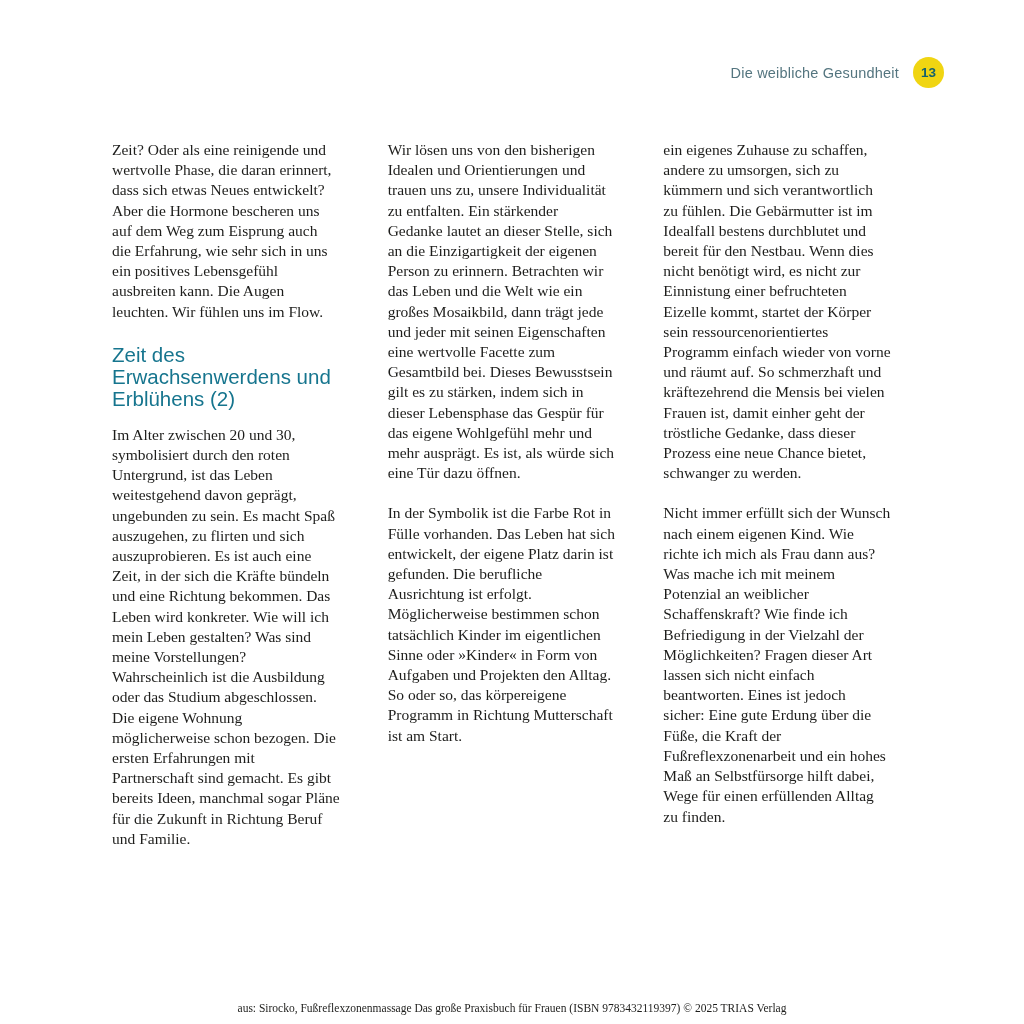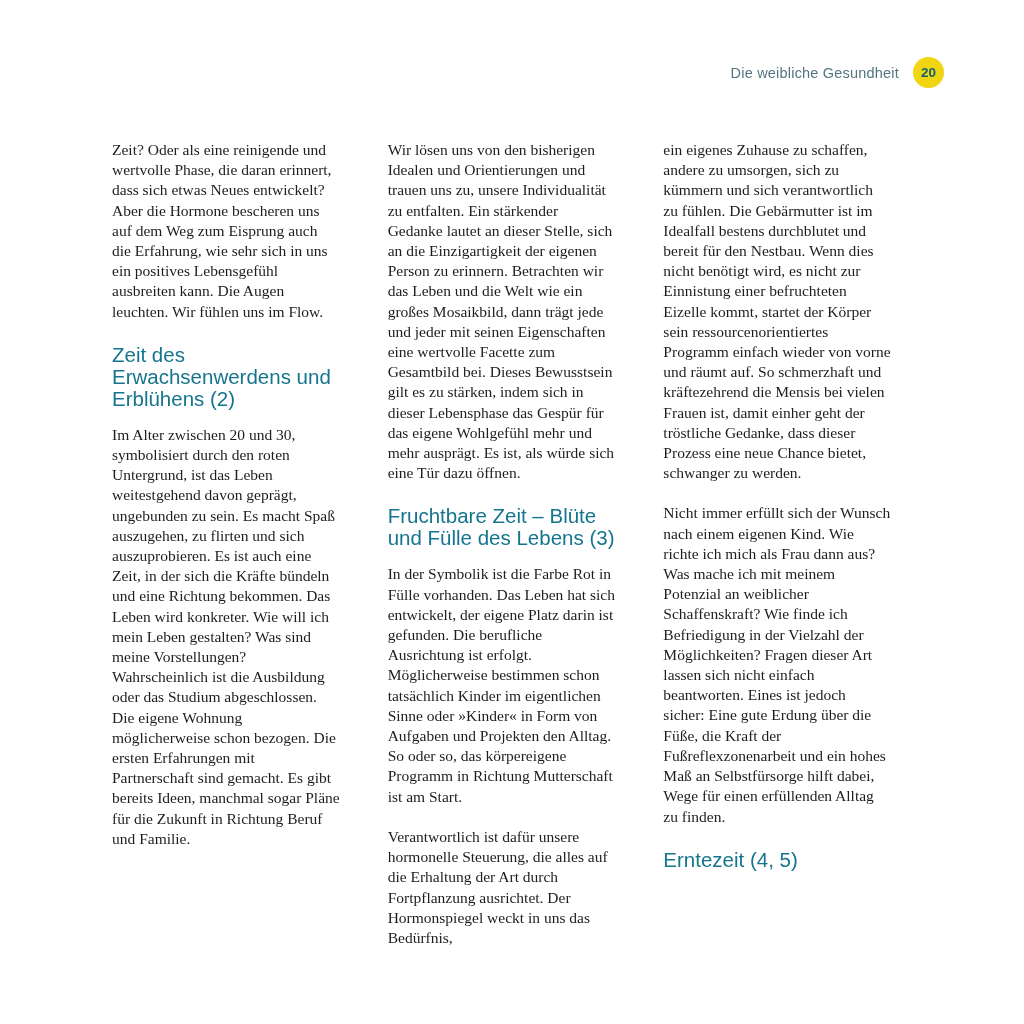--- a/index.html
+++ b/index.html
@@ -68,41 +68,41 @@
   }
 </style>
 </head>
 <body>
 
 <div class="page">
 
   <header class="header">
     <span class="running-title">Die weibliche Gesundheit</span>
     <span class="page-badge">
-      <span>20</span>
+      <span>13</span>
     </span>
   </header>
 
   <main class="content">
 
     <section class="col">
       <p>Zeit? Oder als eine reinigende und wertvolle Phase, die daran erinnert, dass sich etwas Neues entwickelt? Aber die Hormone bescheren uns auf dem Weg zum Eisprung auch die Erfahrung, wie sehr sich in uns ein positives Lebensgefühl ausbreiten kann. Die Augen leuchten. Wir fühlen uns im Flow.</p>
       <h2>Zeit des Erwachsenwerdens und Erblühens (2)</h2>
       <p>Im Alter zwischen 20 und 30, symbolisiert durch den roten Untergrund, ist das Leben weitestgehend davon geprägt, ungebunden zu sein. Es macht Spaß auszugehen, zu flirten und sich auszuprobieren. Es ist auch eine Zeit, in der sich die Kräfte bündeln und eine Richtung bekommen. Das Leben wird konkreter. Wie will ich mein Leben gestalten? Was sind meine Vorstellungen? Wahrscheinlich ist die Ausbildung oder das Studium abgeschlossen. Die eigene Wohnung möglicherweise schon bezogen. Die ersten Erfahrungen mit Partnerschaft sind gemacht. Es gibt bereits Ideen, manchmal sogar Pläne für die Zukunft in Richtung Beruf und Familie.</p>
     </section>
 
     <section class="col">
       <p>Wir lösen uns von den bisherigen Idealen und Orientierungen und trauen uns zu, unsere Individualität zu entfalten. Ein stärkender Gedanke lautet an dieser Stelle, sich an die Einzigartigkeit der eigenen Person zu erinnern. Betrachten wir das Leben und die Welt wie ein großes Mosaikbild, dann trägt jede und jeder mit seinen Eigenschaften eine wertvolle Facette zum Gesamtbild bei. Dieses Bewusstsein gilt es zu stärken, indem sich in dieser Lebensphase das Gespür für das eigene Wohlgefühl mehr und mehr ausprägt. Es ist, als würde sich eine Tür dazu öffnen.</p>
-      <h2>Fruchtbare Zeit – Blüte und Fülle des Lebens (3)</h2>
       <p>In der Symbolik ist die Farbe Rot in Fülle vorhanden. Das Leben hat sich entwickelt, der eigene Platz darin ist gefunden. Die berufliche Ausrichtung ist erfolgt. Möglicherweise bestimmen schon tatsächlich Kinder im eigentlichen Sinne oder »Kinder« in Form von Aufgaben und Projekten den Alltag. So oder so, das körpereigene Programm in Richtung Mutterschaft ist am Start.</p>
-      <p>Verantwortlich ist dafür unsere hormonelle Steuerung, die alles auf die Erhaltung der Art durch Fortpflanzung ausrichtet. Der Hormonspiegel weckt in uns das Bedürfnis,</p>
     </section>
 
     <section class="col">
       <p>ein eigenes Zuhause zu schaffen, andere zu umsorgen, sich zu kümmern und sich verantwortlich zu fühlen. Die Gebärmutter ist im Idealfall bestens durchblutet und bereit für den Nestbau. Wenn dies nicht benötigt wird, es nicht zur Einnistung einer befruchteten Eizelle kommt, startet der Körper sein ressourcenorientiertes Programm einfach wieder von vorne und räumt auf. So schmerzhaft und kräftezehrend die Mensis bei vielen Frauen ist, damit einher geht der tröstliche Gedanke, dass dieser Prozess eine neue Chance bietet, schwanger zu werden.</p>
       <p>Nicht immer erfüllt sich der Wunsch nach einem eigenen Kind. Wie richte ich mich als Frau dann aus? Was mache ich mit meinem Potenzial an weiblicher Schaffenskraft? Wie finde ich Befriedigung in der Vielzahl der Möglichkeiten? Fragen dieser Art lassen sich nicht einfach beantworten. Eines ist jedoch sicher: Eine gute Erdung über die Füße, die Kraft der Fußreflexzonenarbeit und ein hohes Maß an Selbstfürsorge hilft dabei, Wege für einen erfüllenden Alltag zu finden.</p>
-      <h2>Erntezeit (4, 5)</h2>
     </section>
 
   </main>
 
+  <footer class="footer">
+    <span>aus: Sirocko, Fußreflexzonenmassage Das große Praxisbuch für Frauen (ISBN 9783432119397) © 2025 TRIAS Verlag</span>
+  </footer>
 
 </div>
 
 </body></html>

